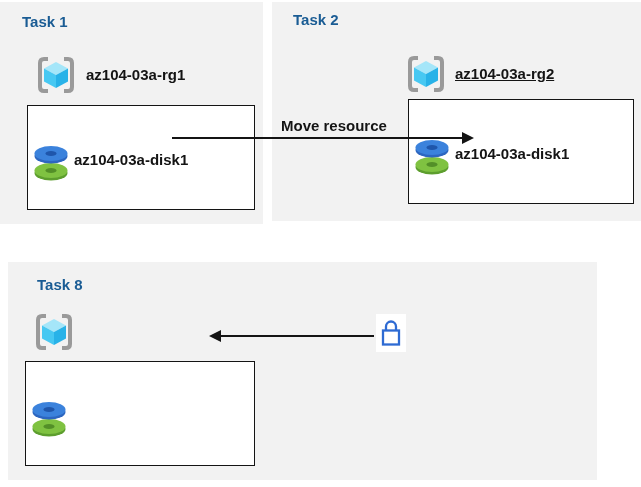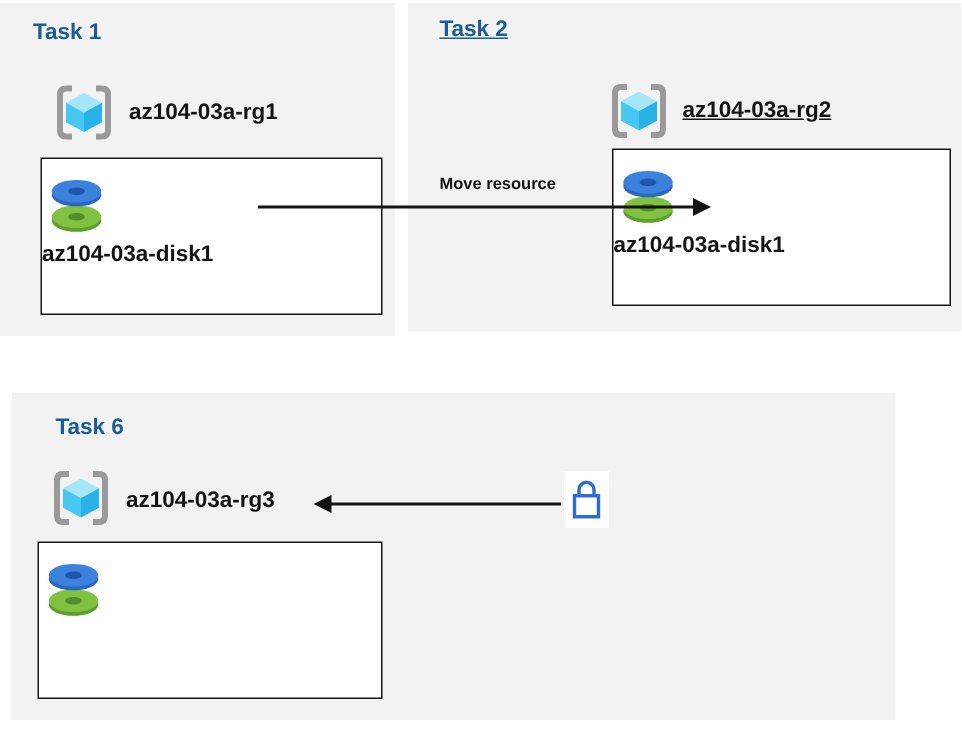--- a/index.html
+++ b/index.html
@@ -7,71 +7,71 @@
     position:relative;width:641px;height:487px;background:#ffffff;overflow:hidden;
     font-family:"Liberation Sans", sans-serif;color:#141414;
   }
   .panel{position:absolute;background:#f2f2f2;}
   #panel-task1{left:0px;top:2px;width:263px;height:222px;}
   #panel-task2{left:272px;top:2px;width:369px;height:219px;}
   #panel-task3{left:8px;top:262px;width:589px;height:218px;}
 
   .task-title{position:absolute;font-size:15px;font-weight:700;color:#1a5c94;white-space:nowrap;}
   #title-task1{left:22px;top:13px;}
-  #title-task2{left:293px;top:11px;text-decoration:underline;}
+  #title-task2{left:293px;top:11px;}
   #title-task3{left:37px;top:276px;}
 
   .rg-icon{position:absolute;width:42px;height:40px;}
   #rg1-icon{left:35px;top:55px;}
   #rg2-icon{left:405px;top:54px;}
   #rg3-icon{left:33px;top:312px;}
 
   .rg-label{position:absolute;font-size:15px;font-weight:700;white-space:nowrap;}
   #rg1-label{left:86px;top:66px;text-align:center;}
   #rg2-label{left:455px;top:65px;text-decoration:underline;}
   #rg3-label{left:84px;top:325px;}
 
   .resource-box{
     position:absolute;background:#ffffff;border:1.5px solid #141414;
-    display:flex;flex-direction:column;
+    display:flex;flex-direction:row;align-items:center;
   }
   #box-disk1-rg1{left:27px;top:105px;width:226px;height:103px;}
   #box-disk1-rg2{left:408px;top:99px;width:224px;height:103px;}
   #box-disk2-rg3{left:25px;top:361px;width:228px;height:103px;}
   .disk-icon{width:46px;height:40px;margin-top:11px;}
   .disk-label{font-size:15px;font-weight:700;margin-top:4px;white-space:nowrap;}
 
   .arrow-line{position:absolute;height:2px;background:#141414;}
   #move-arrow-line{left:172px;top:137px;width:292px;}
   #lock-arrow-line{left:220px;top:335px;width:154px;}
   .arrow-head{position:absolute;width:0;height:0;}
   #move-arrow-head{left:462px;top:132px;border-top:6px solid transparent;border-bottom:6px solid transparent;border-left:12px solid #141414;}
   #lock-arrow-head{left:209px;top:330px;border-top:6px solid transparent;border-bottom:6px solid transparent;border-right:12px solid #141414;}
-  #move-arrow-label{position:absolute;left:293px;top:117px;font-size:11px;font-weight:700;white-space:nowrap;}
+  #move-arrow-label{position:absolute;left:281px;top:117px;font-size:15px;font-weight:700;white-space:nowrap;}
 
   #lock-icon-bg{
     position:absolute;left:376px;top:314px;width:30px;height:38px;background:#ffffff;
     display:flex;align-items:center;justify-content:center;
   }
   #lock-text{position:absolute;left:413px;top:322px;font-size:15px;line-height:19px;white-space:nowrap;}
   .bold{font-weight:700;}
   #lock-type-label{font-weight:700;margin-right:4px;}
 </style>
 </head>
 <body>
 
 <div id="canvas">
 
   <div class="panel" id="panel-task1"></div>
   <div class="panel" id="panel-task2"></div>
   <div class="panel" id="panel-task3"></div>
 
   <div class="task-title" id="title-task1">Task 1</div>
   <div class="task-title" id="title-task2">Task 2</div>
-  <div class="task-title" id="title-task3">Task 6</div>
+  <div class="task-title" id="title-task3">Task 8</div>
 
   <svg class="rg-icon" id="rg1-icon" viewBox="0 0 42 40">
     <path d="M13 4 H9 Q5 4 5 8 V32 Q5 36 9 36 H13" fill="none" stroke="#9a9a9a" stroke-width="4"></path>
     <path d="M29 4 H33 Q37 4 37 8 V32 Q37 36 33 36 H29" fill="none" stroke="#9a9a9a" stroke-width="4"></path>
     <polygon points="21,7 33,13.5 21,20 9,13.5" fill="#a5e6f9"></polygon>
     <polygon points="9,13.5 21,20 21,33 9,26.5" fill="#47c8f2"></polygon>
     <polygon points="33,13.5 21,20 21,33 33,26.5" fill="#28b2e8"></polygon>
   </svg>
   <svg class="rg-icon" id="rg2-icon" viewBox="0 0 42 40">
     <path d="M13 4 H9 Q5 4 5 8 V32 Q5 36 9 36 H13" fill="none" stroke="#9a9a9a" stroke-width="4"></path>
@@ -83,21 +83,20 @@
   <svg class="rg-icon" id="rg3-icon" viewBox="0 0 42 40">
     <path d="M13 4 H9 Q5 4 5 8 V32 Q5 36 9 36 H13" fill="none" stroke="#9a9a9a" stroke-width="4"></path>
     <path d="M29 4 H33 Q37 4 37 8 V32 Q37 36 33 36 H29" fill="none" stroke="#9a9a9a" stroke-width="4"></path>
     <polygon points="21,7 33,13.5 21,20 9,13.5" fill="#a5e6f9"></polygon>
     <polygon points="9,13.5 21,20 21,33 9,26.5" fill="#47c8f2"></polygon>
     <polygon points="33,13.5 21,20 21,33 33,26.5" fill="#28b2e8"></polygon>
   </svg>
 
   <div class="rg-label" id="rg1-label">az104-03a-rg1</div>
   <div class="rg-label" id="rg2-label">az104-03a-rg2</div>
-  <div class="rg-label" id="rg3-label">az104-03a-rg3</div>
 
   <div class="resource-box" id="box-disk1-rg1">
     <svg class="disk-icon" viewBox="0 0 46 40">
       <ellipse cx="23" cy="30" rx="16.5" ry="7.5" fill="#5d9e2e"></ellipse>
       <ellipse cx="23" cy="27.5" rx="16.5" ry="7.5" fill="#7fc241"></ellipse>
       <ellipse cx="23" cy="27.5" rx="5.5" ry="2.5" fill="#538f28"></ellipse>
       <ellipse cx="23" cy="13" rx="16.5" ry="7.5" fill="#2d66c0"></ellipse>
       <ellipse cx="23" cy="10.5" rx="16.5" ry="7.5" fill="#3b82dc"></ellipse>
       <ellipse cx="23" cy="10.5" rx="5.5" ry="2.5" fill="#1f56ab"></ellipse>
     </svg>

